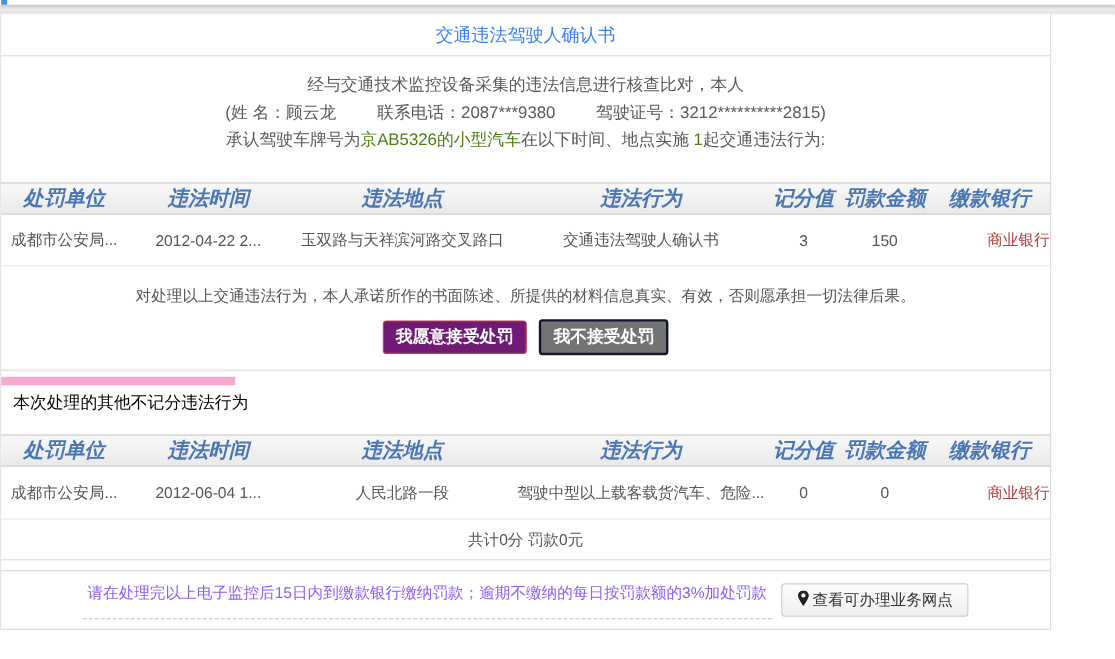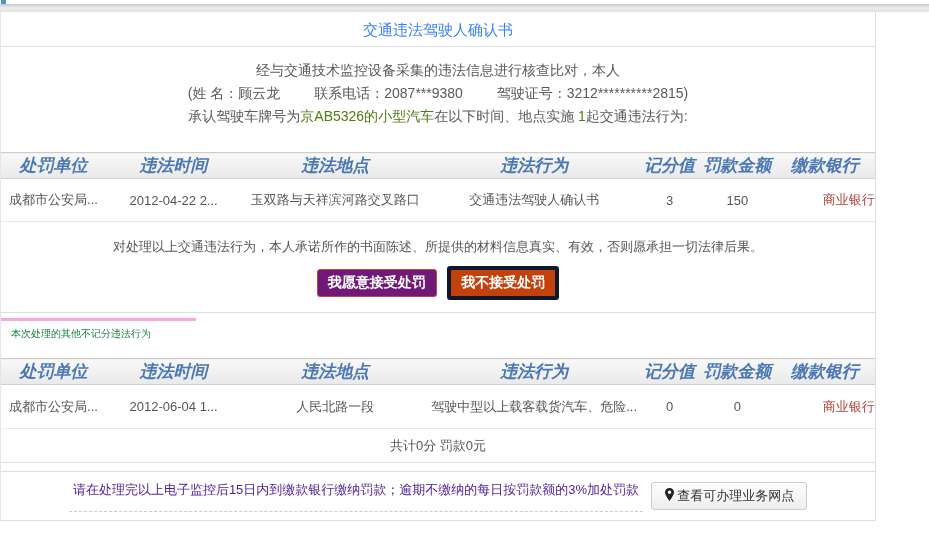--- a/index.html
+++ b/index.html
@@ -36,28 +36,28 @@
   .summary-row { height:31px; line-height:31px; text-align:center; font-size:13px;
                  color:#555; border-bottom:1px solid #ddd; }
 
   .statement { padding:16px 0 12px; text-align:center; border-bottom:1px solid #ddd; }
   .statement-text { font-size:13px; color:#555; }
   .btn-row { margin-top:10px; }
   .btn { display:inline-block; border:none; border-radius:3px; color:#fff; font-weight:bold;
          font-size:14px; padding:4px 10px; margin:0 3px; cursor:pointer;
          font-family:"Liberation Sans","DejaVu Sans",sans-serif; }
   .btn-accept { background:#701a75; border:1px solid #c9433e; }
-  .btn-reject { background:#c2410c; border:4px solid #0f172a; }
+  .btn-reject { background:#737373; border:2px solid #0f172a; }
 
-  .tab { display:inline-block; margin-top:5px; width:195px; border-top:3px solid #f9a8d4;
-         padding:6px 10px 9px; color:#15803d; font-size:10px; cursor:pointer; white-space:nowrap; }
+  .tab { display:inline-block; margin-top:5px; width:195px; border-top:7px solid #f9a8d4;
+         padding:6px 10px 9px; color:#000000; font-size:14px; cursor:pointer; white-space:nowrap; }
 
   .footer-box { margin-top:8px; height:50px; border-top:1px solid #ddd; border-bottom:1px solid #ddd;
                 display:flex; align-items:center; justify-content:center; }
-  .notice { font-size:13px; color:#4c1d95; padding:0 4px 12px; border-bottom:1px dashed #ccc; }
+  .notice { font-size:13px; color:#8b5cf6; padding:0 4px 12px; border-bottom:1px dashed #ccc; }
   .branch-btn { margin-left:8px; height:28px; display:inline-flex; align-items:center;
                 padding:4px 12px; background:linear-gradient(180deg,#fdfdfd,#eee);
                 border:1px solid #ccc; border-radius:3px; font-size:13px; color:#333; cursor:pointer;
                 font-family:"Liberation Sans","DejaVu Sans",sans-serif; }
   .pin { margin-right:2px; display:inline-block; }
 </style>
 </head>
 <body>
 
 <div class="top-glyph"></div>

